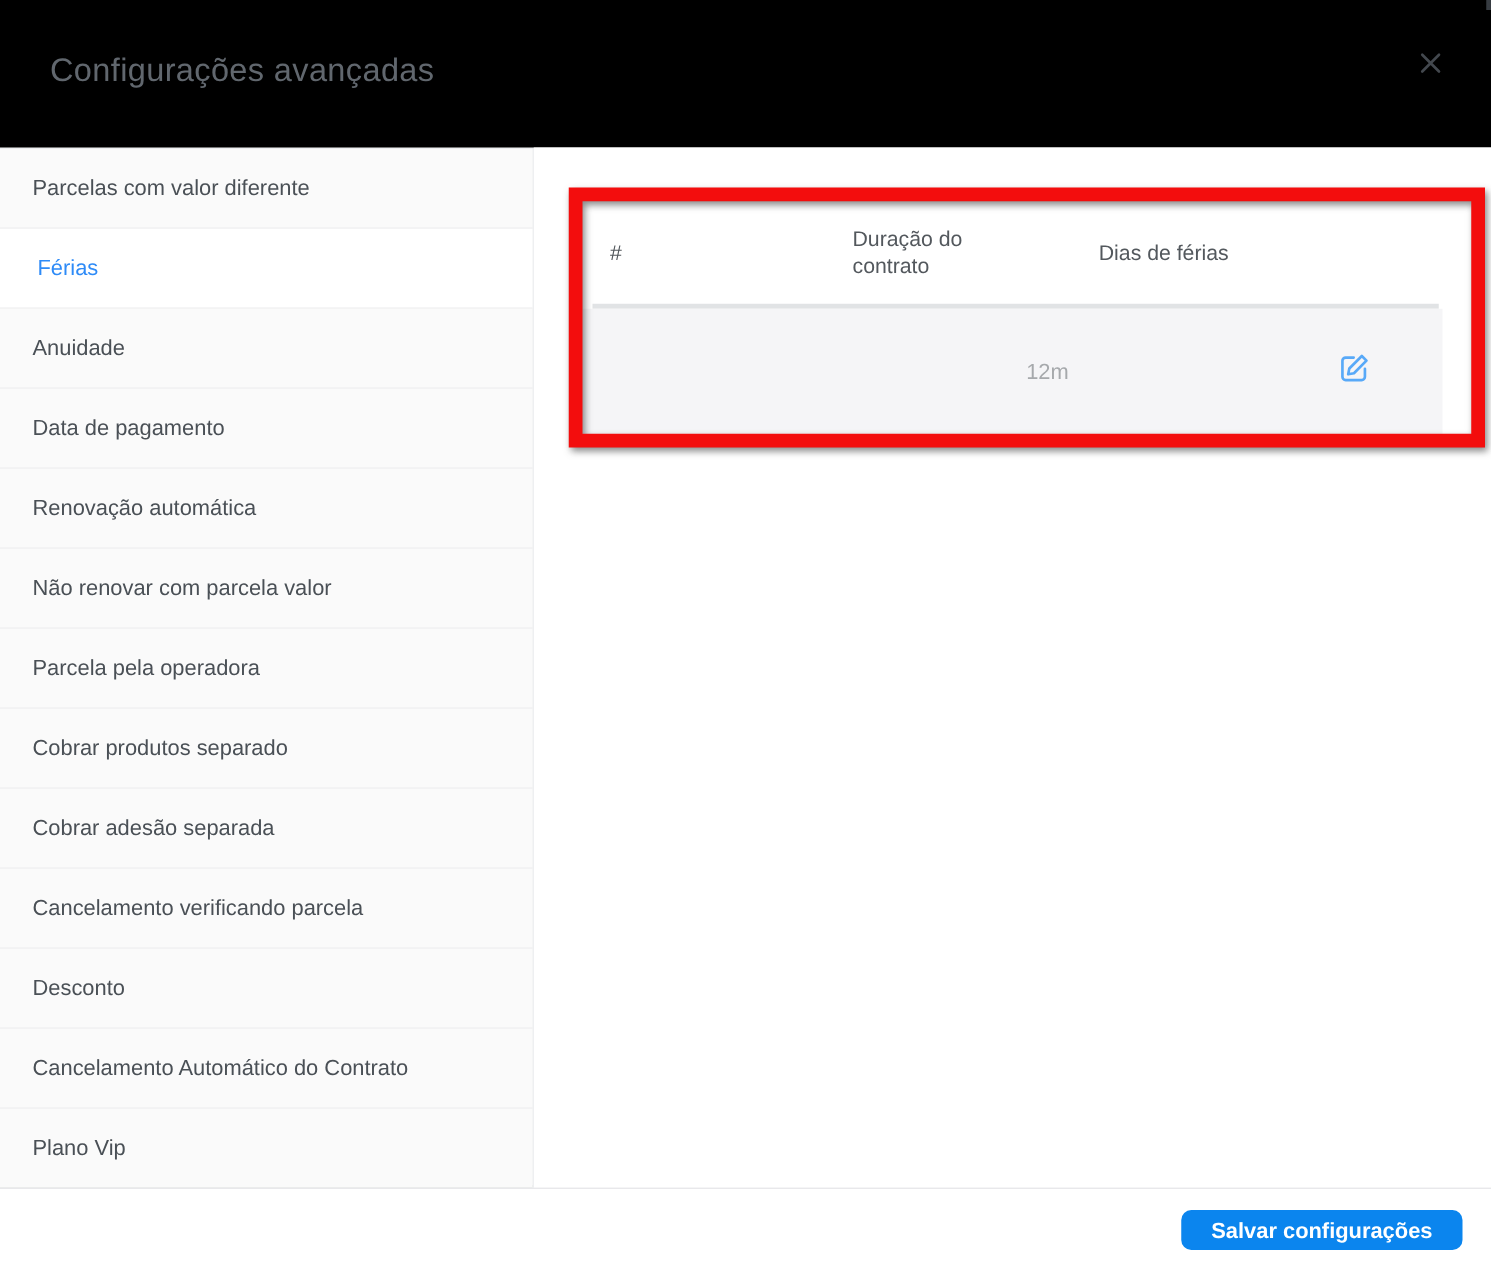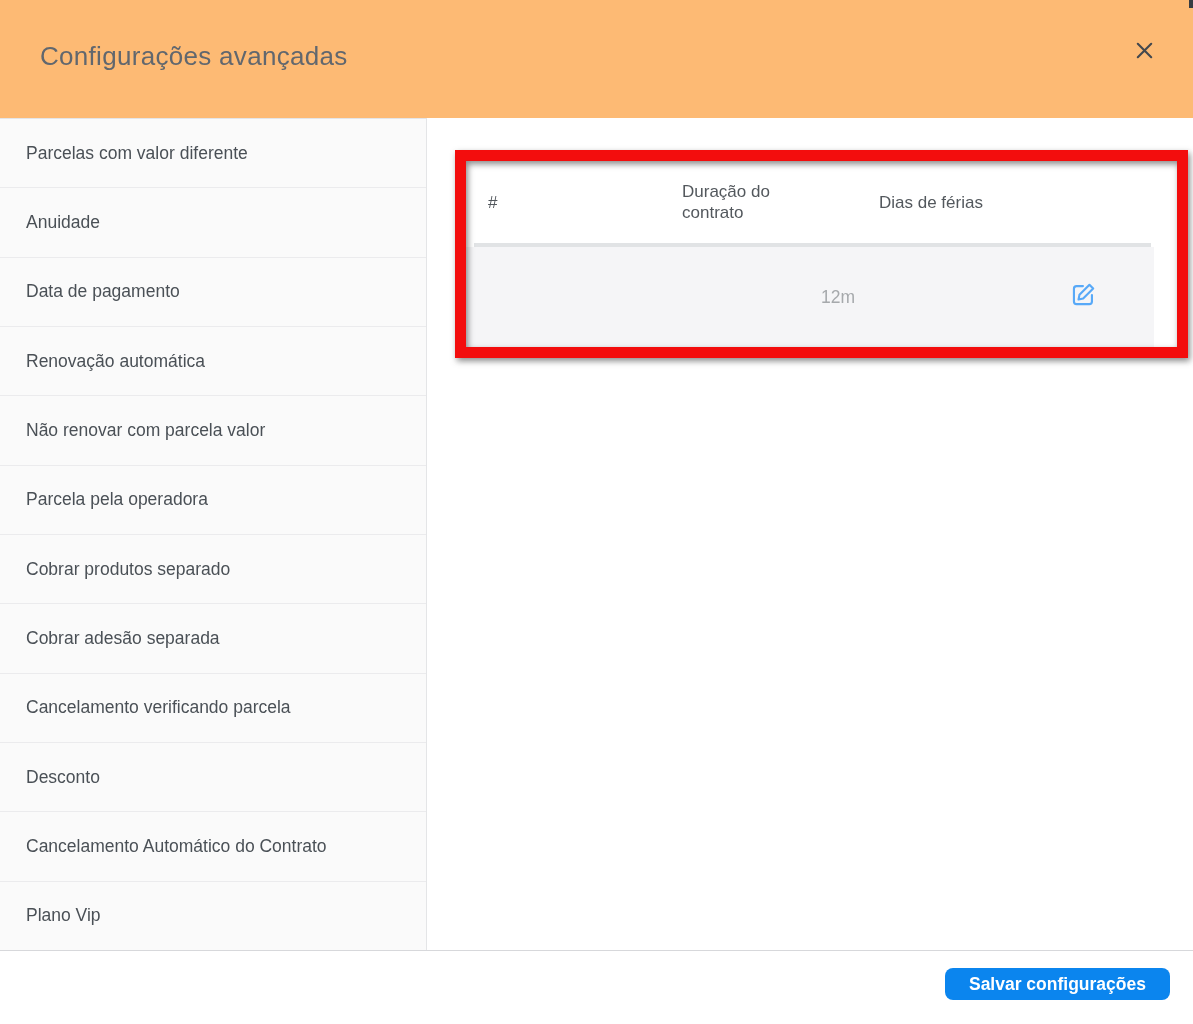--- a/index.html
+++ b/index.html
@@ -6,21 +6,21 @@
   body {
     width:1193px; height:1024px;
     background:#ffffff;
     font-family:"Liberation Sans", sans-serif;
     overflow:hidden;
     -webkit-font-smoothing:antialiased;
   }
   .modal { width:1193px; height:1024px; display:flex; flex-direction:column; position:relative; background:#fff; }
 
   
-  .modal-header { height:118px; flex:none; position:relative; background:#fdba74; }
+  .modal-header { height:118px; flex:none; position:relative; background:#000000; }
   .modal-title {
     position:absolute; left:40px; top:41px;
     font-size:26px; color:#61676e; letter-spacing:0.3px;
   }
   .close-btn {
     position:absolute; right:26px; top:27px;
     width:46px; height:46px;
     background:none; border:none; padding:0; cursor:pointer;
     display:flex; align-items:center; justify-content:center;
   }
@@ -111,20 +111,23 @@
     </button>
     <div class="corner-artifact"></div>
   </div>
 
   <div class="modal-body">
 
     <div class="sidebar">
       <div class="nav-item">
           <span>Parcelas com valor diferente</span>
         </div>
+      <div class="nav-item active">
+          <span>Férias</span>
+        </div>
       <div class="nav-item">
           <span>Anuidade</span>
         </div>
       <div class="nav-item">
           <span>Data de pagamento</span>
         </div>
       <div class="nav-item">
           <span>Renovação automática</span>
         </div>
       <div class="nav-item">

